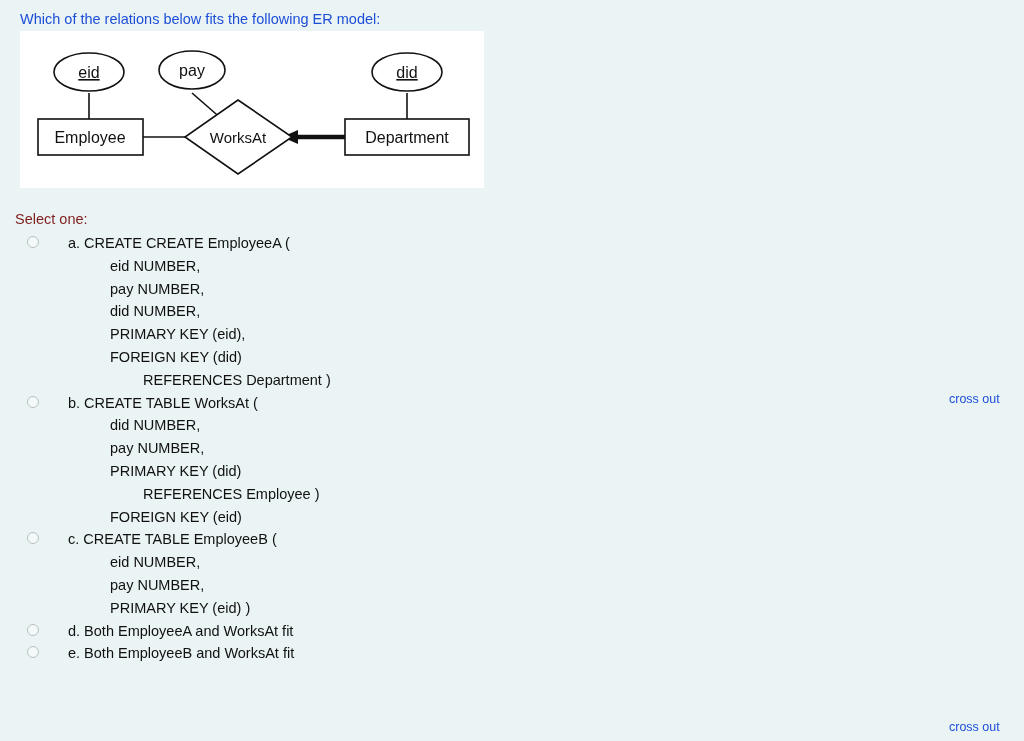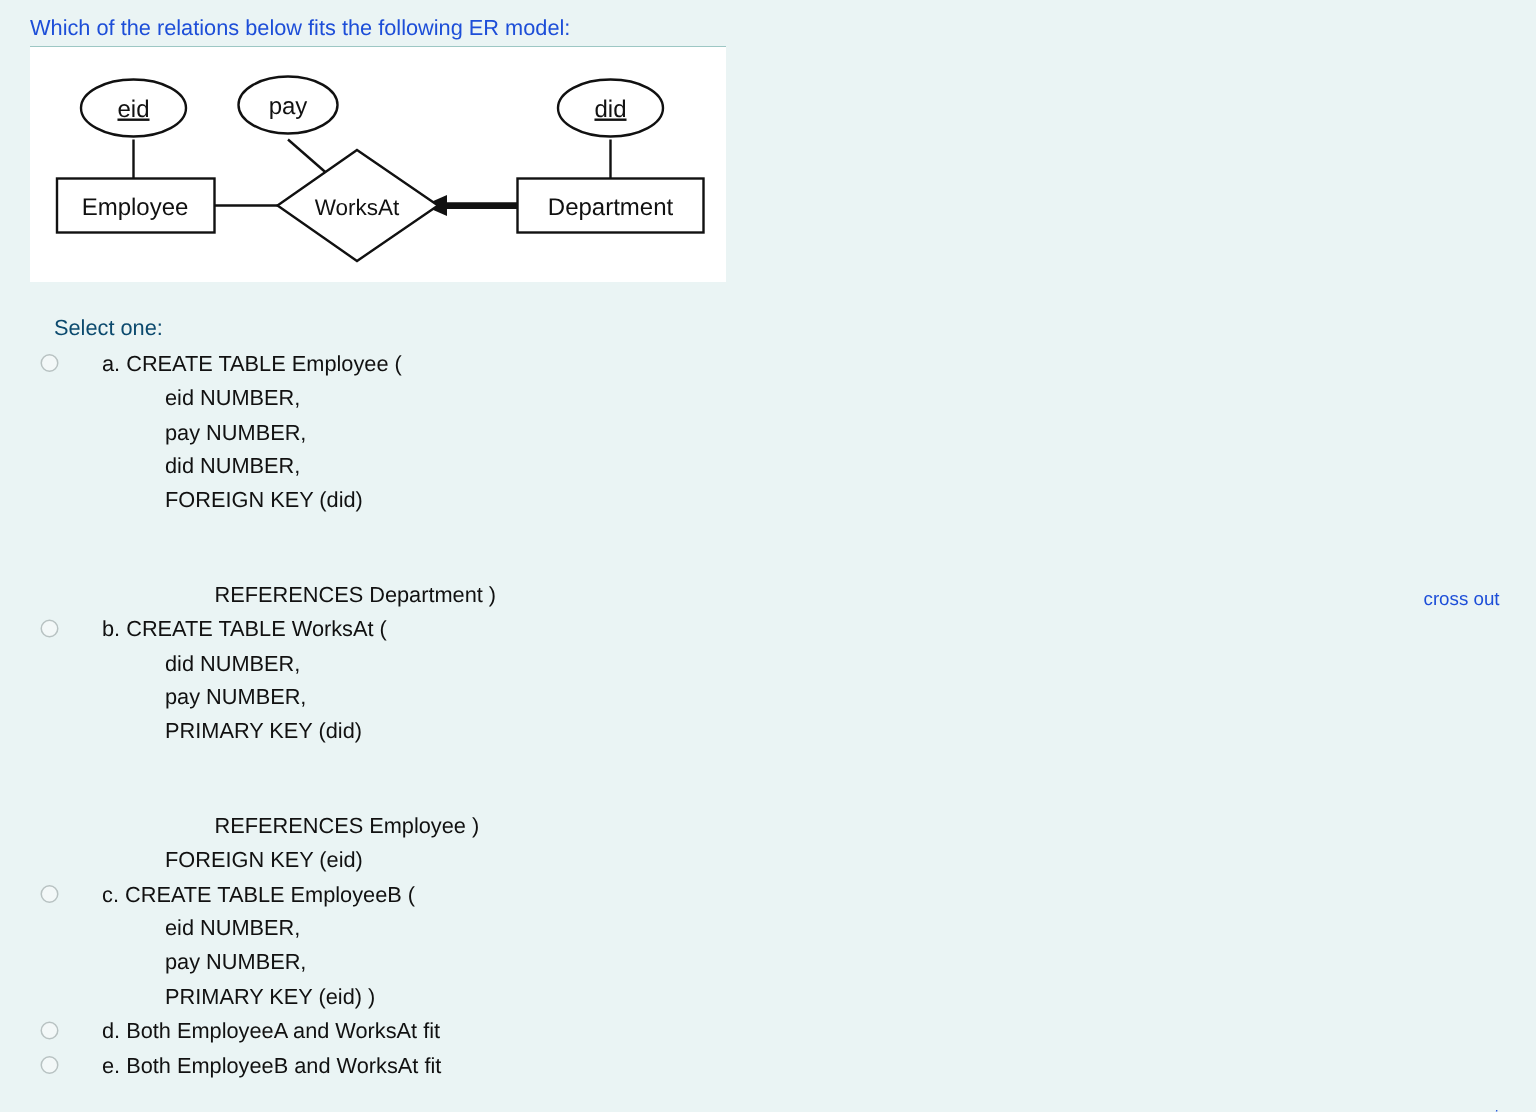--- a/index.html
+++ b/index.html
@@ -23,31 +23,31 @@
     font-size: 14.5px;
     color: #1d4ed8;
     white-space: nowrap;
   }
   .er-figure {
     position: absolute;
     left: 20px;
     top: 31px;
     width: 464px;
     height: 157px;
-    background: #0f766e;
+    background: #f0abfc;
   }
   .er-svg {
     display: block;
   }
   .select-one {
     position: absolute;
-    left: 36px;
+    left: 15px;
     top: 211px;
     font-size: 14.5px;
-    color: #0c4a6e;
+    color: #7f1d1d;
   }
   .options {
     position: absolute;
     left: 0;
     top: 232px;
     width: 1024px;
   }
   .option {
     position: relative;
     min-height: 22px;
@@ -67,21 +67,21 @@
     margin-left: 68px;
     padding-right: 120px;
   }
   .opt-line {
     font-size: 14.5px;
     line-height: 22.8px;
     color: #111;
     white-space: pre;
   }
   .opt-line.indent1 { padding-left: 42px; }
-  .opt-line.indent2 { padding-left: 75px; margin-top: 40px; }
+  .opt-line.indent2 { padding-left: 75px; }
   .crossout {
     position: absolute;
     color: #1d4ed8;
     font-size: 12.5px;
     font-family: "Liberation Sans", sans-serif;
     white-space: nowrap;
   }
 </style>
 </head>
 <body>
@@ -120,24 +120,25 @@
   </svg>
 </div>
 
 <div class="select-one">Select one:</div>
 
 <div class="options">
 
   <div class="option">
     <span class="radio"></span>
     <div class="option-body">
-      <div class="opt-line">a. CREATE TABLE Employee (</div>
+      <div class="opt-line">a. CREATE CREATE EmployeeA (</div>
       <div class="opt-line indent1">eid NUMBER,</div>
       <div class="opt-line indent1">pay NUMBER,</div>
       <div class="opt-line indent1">did NUMBER,</div>
+      <div class="opt-line indent1">PRIMARY KEY (eid),</div>
       <div class="opt-line indent1">FOREIGN KEY (did)</div>
       <div class="opt-line indent2">REFERENCES Department )</div>
     </div>
     <div class="crossout" style="left:949px; top:160px;">cross out</div>
   </div>
 
   <div class="option">
     <span class="radio"></span>
     <div class="option-body">
       <div class="opt-line">b. CREATE TABLE WorksAt (</div>

